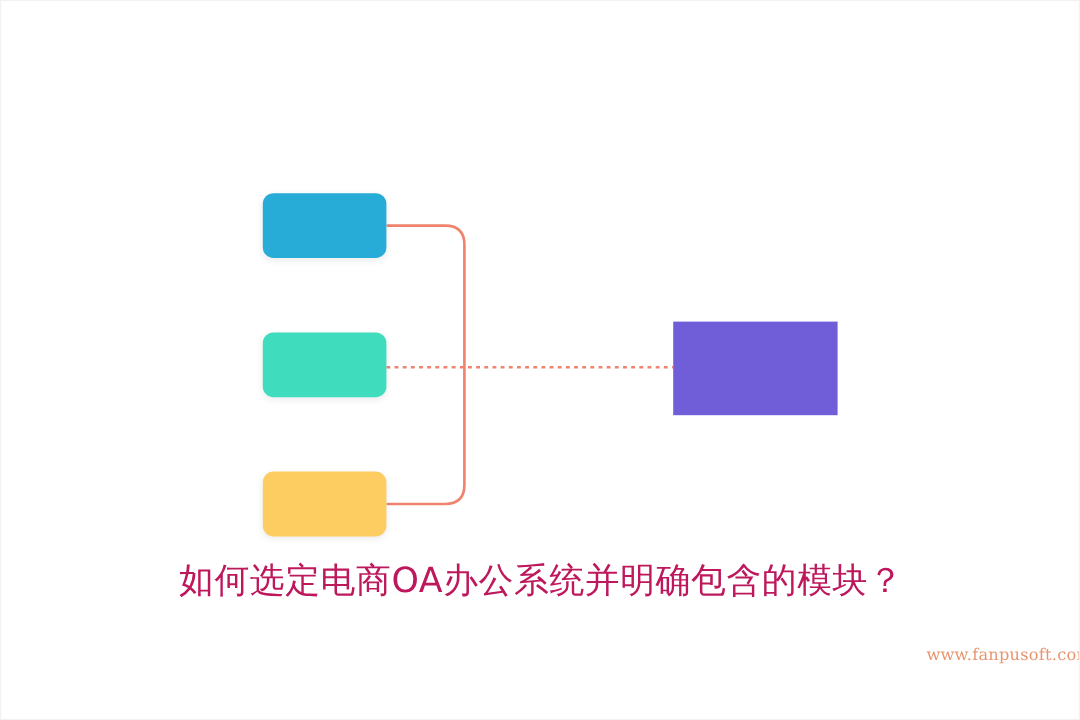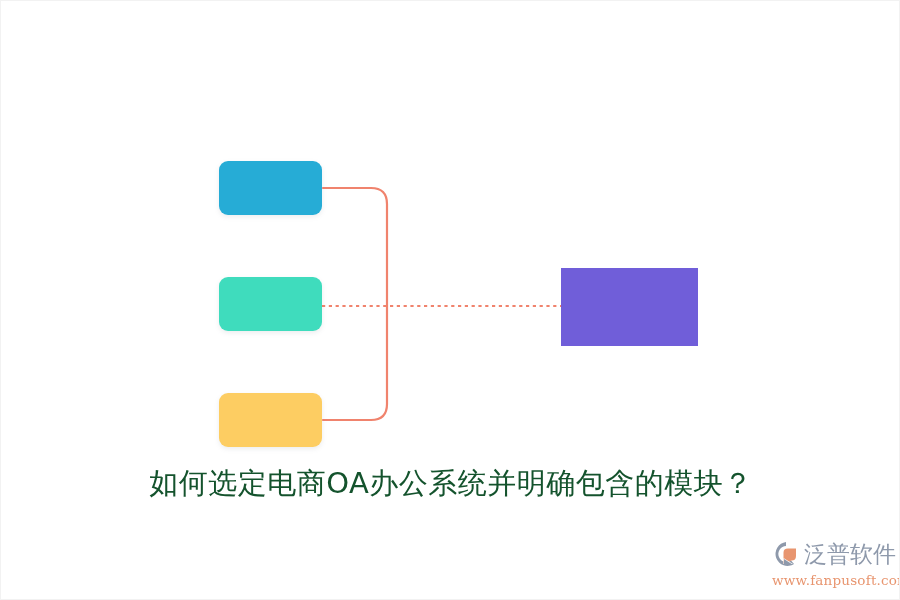--- a/index.html
+++ b/index.html
@@ -76,21 +76,21 @@
   .title {
     position: absolute;
     left: 0;
     top: 460px;
     width: 900px;
     text-align: center;
     font-family: "DejaVu Sans", "Liberation Sans", sans-serif;
     font-size: 29px;
     line-height: 44px;
     letter-spacing: 0.5px;
-    color: #14532d;
+    color: #be185d;
     white-space: nowrap;
   }
 
   
   .brand {
     position: absolute;
     left: 770px;
     top: 536px;
     width: 122px;
     height: 54px;
@@ -140,25 +140,16 @@
 
   <div class="node node-round node-green"></div>
 
   <div class="node node-round node-yellow"></div>
 
   <div class="node node-purple"></div>
 
   <div class="title">如何选定电商OA办公系统并明确包含的模块？</div>
 
   <div class="brand">
-    <div class="brand-row">
-      <svg class="brand-mark" viewBox="0 0 60 60" xmlns="http://www.w3.org/2000/svg">
-        <path d="M30 6 A24 24 0 1 0 46 50 L40 43 A16 16 0 1 1 30 14 Z" fill="#8e99ab"></path>
-        <path d="M25 50 L25 27 Q25 19 34 19 L50 19 L50 34 Q50 43 41 43 Z" fill="#e8956f"></path>
-        <path d="M25 50 L25 38 L44 50 Z" fill="#ffffff"></path>
-        <path d="M26 51 L26 40 L43 51 Z" fill="#8e99ab"></path>
-      </svg>
-      <span class="brand-name">泛普软件</span>
-    </div>
     <div class="brand-url">www.fanpusoft.com</div>
   </div>
 
 </div>
 
 </body></html>

